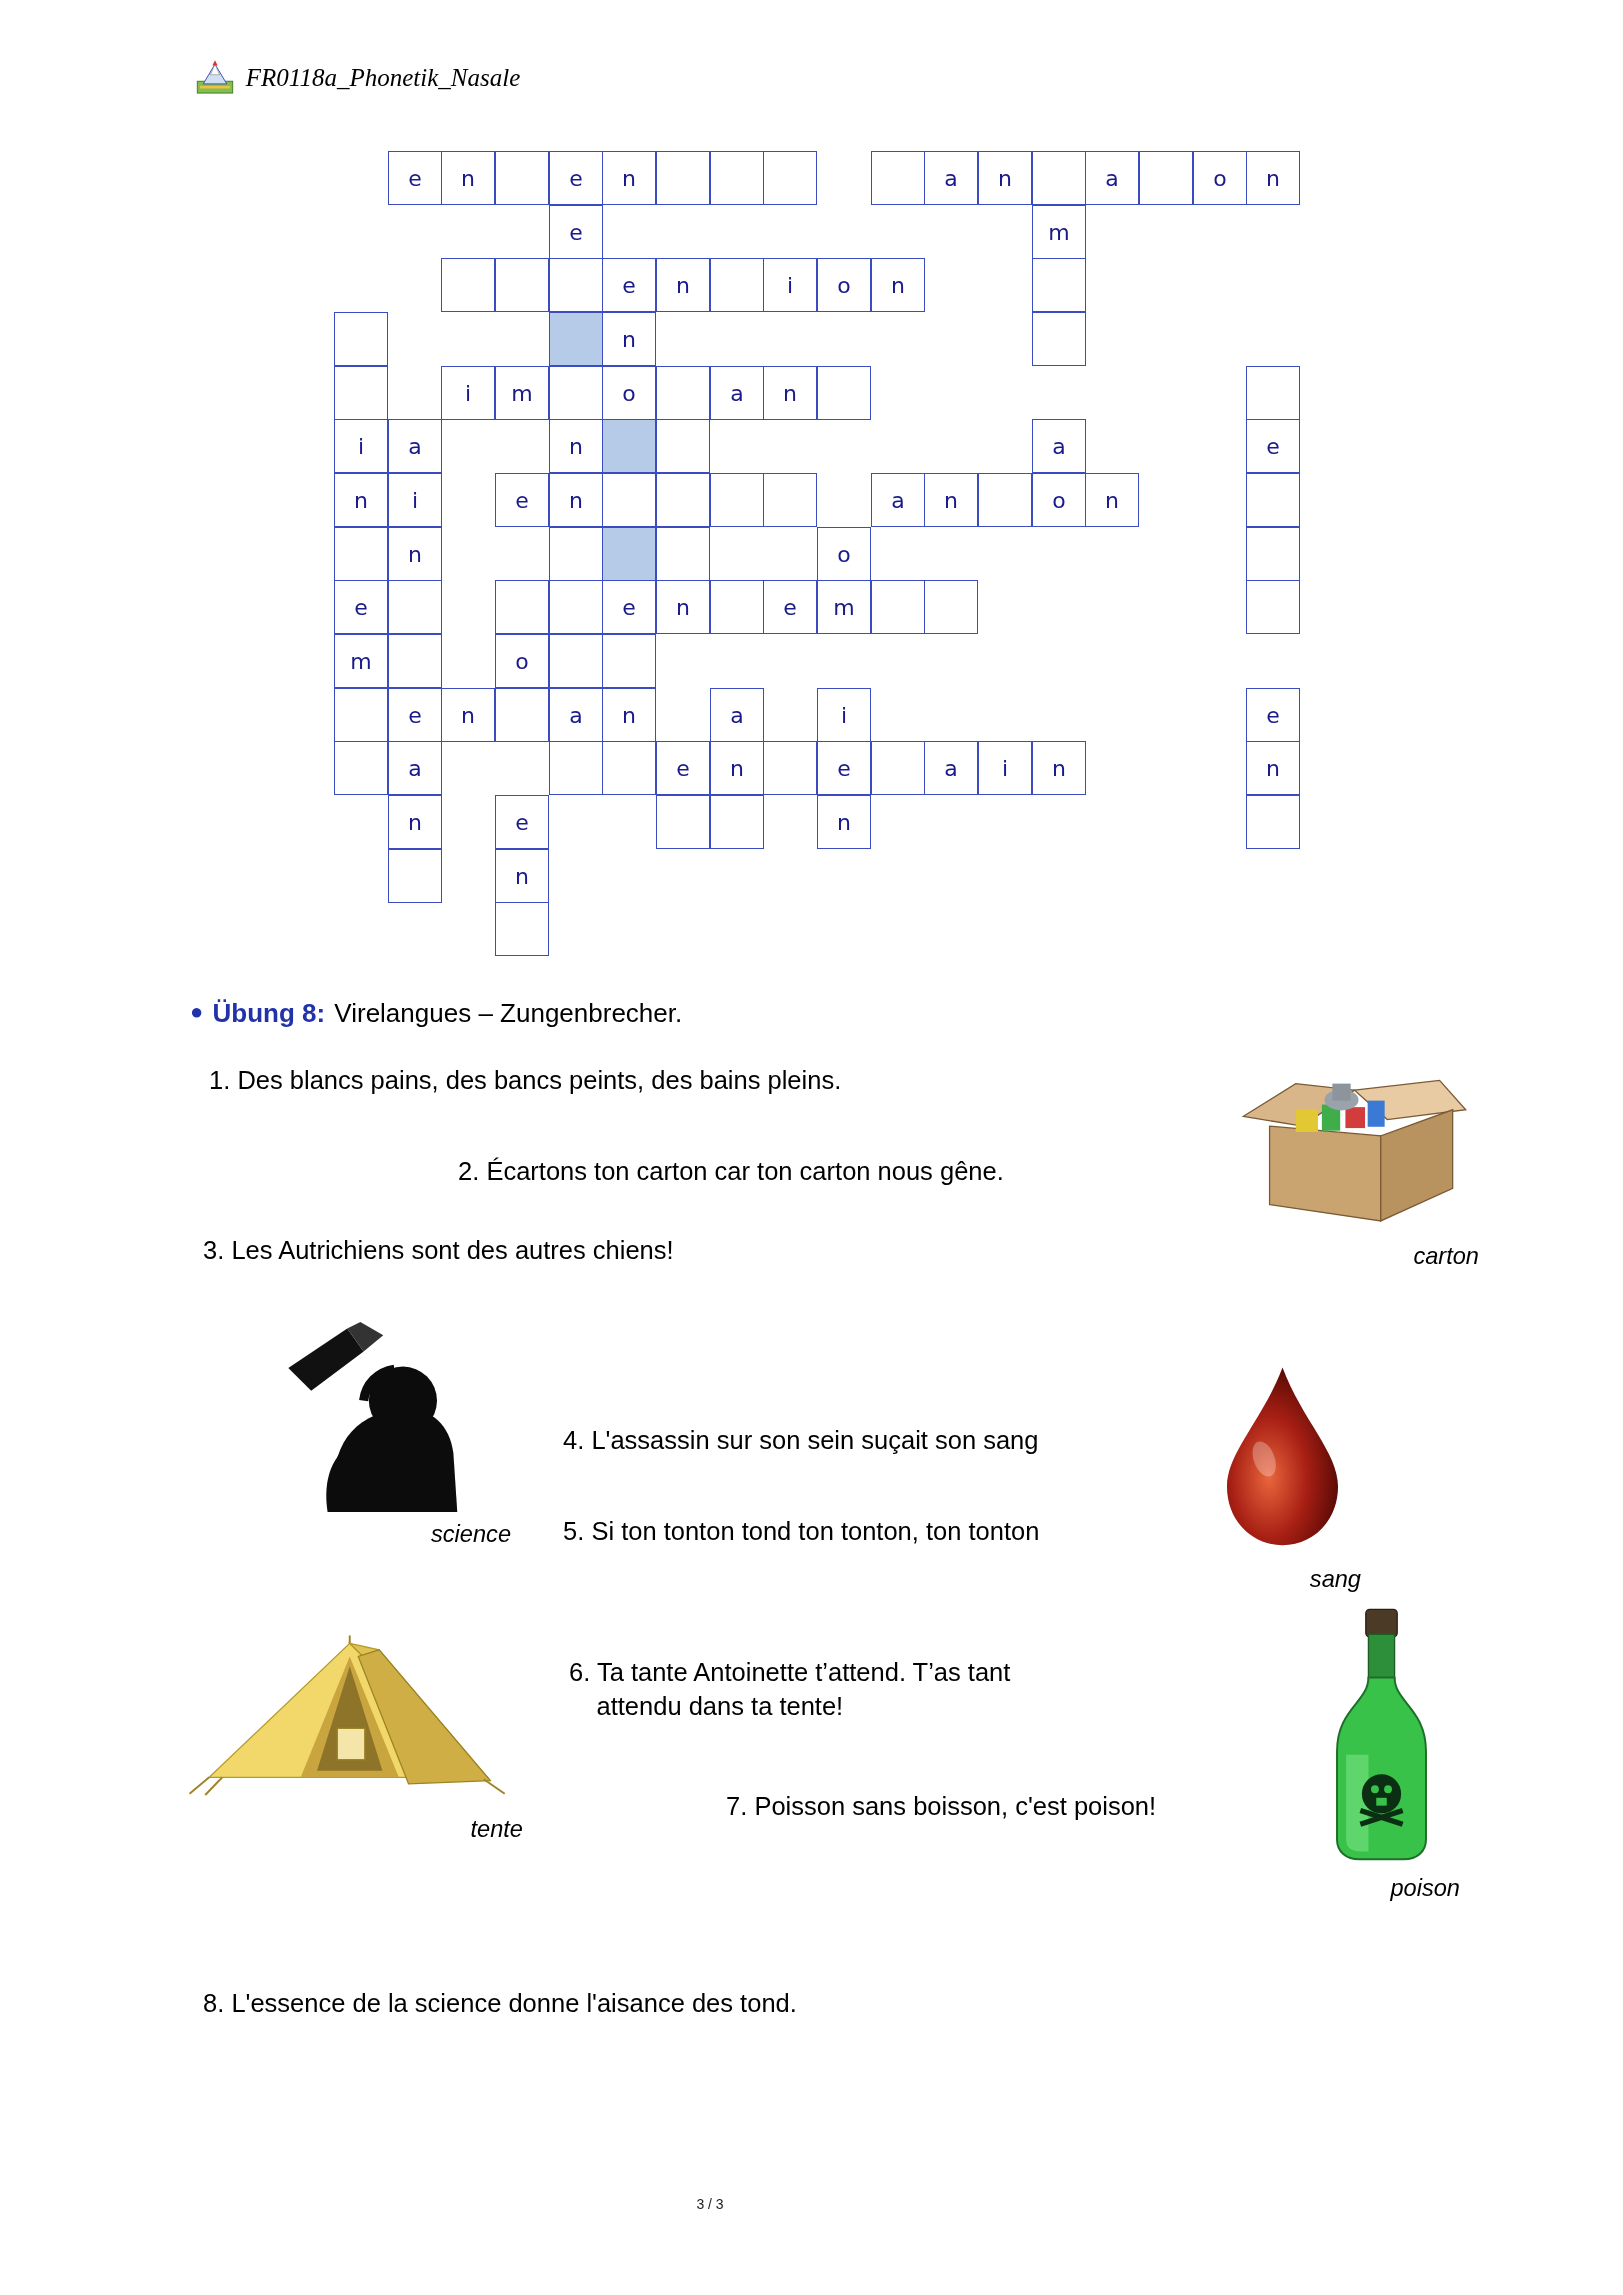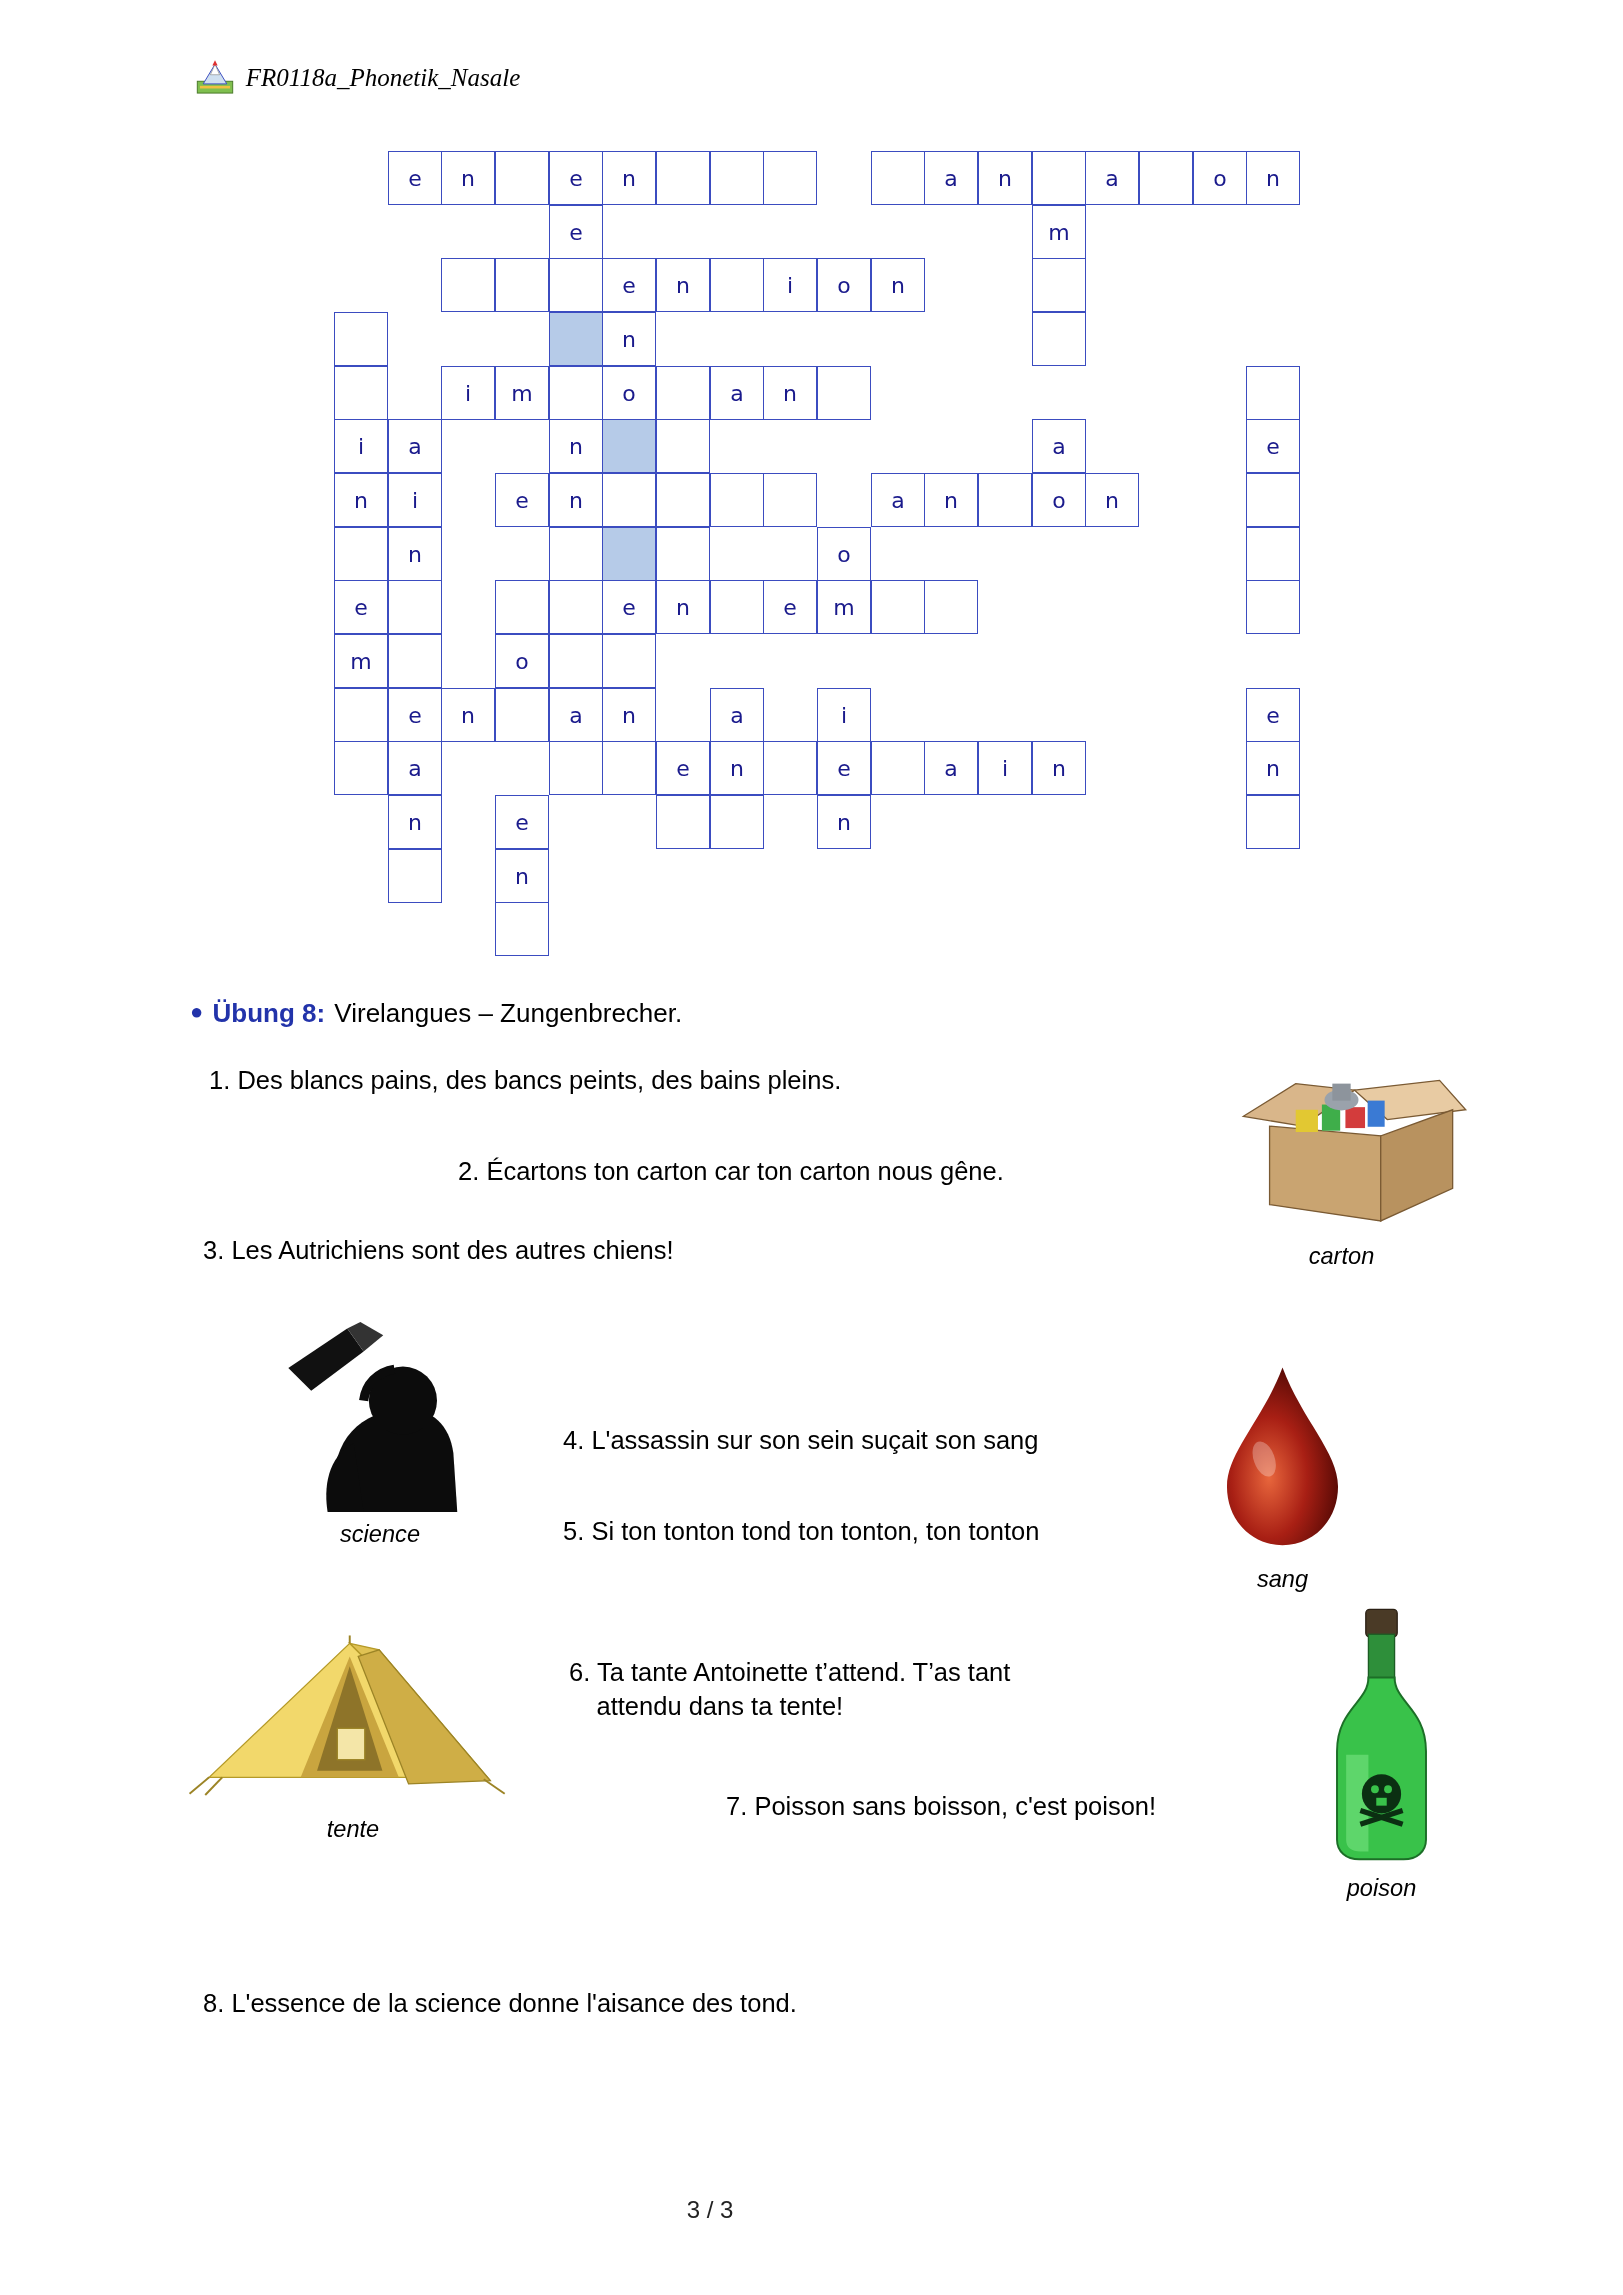--- a/index.html
+++ b/index.html
@@ -67,35 +67,35 @@
   .tt3 { left:203px; top:1234px; }
   .tt4 { left:563px; top:1424px; width:628px; }
   .tt5 { left:563px; top:1515px; width:641px; }
   .tt6 { left:569px; top:1656px; width:589px; }
   .tt7 { left:681px; top:1790px;margin-left:45px; }
   .tt8 { left:203px; top:1987px; }
   .tt-indent { padding-left:27.5px; display:block; }
   
   .fig { position:absolute; }
   .fig-cap {
-    text-align:center;
+    text-align:right;
     font-size:23.6px;
     font-style:italic;
     margin-top:6.5px;
     font-family:"Liberation Sans", sans-serif;
   }
   .fig-carton { left:1204px; top:1064px; width:275px; }
   .fig-assassin { left:249px; top:1322px; width:262px; }
   .fig-sang { left:1204px; top:1361px; width:157px; }
   .fig-tente { left:183px; top:1630px; width:340px; }
   .fig-poison { left:1303px; top:1604px; width:157px; }
   
   .footer {
     position:absolute; left:0; top:2196px; width:1420px;
-    text-align:center; font-size:24px; color:#222;
+    text-align:center; font-size:14px; color:#222;
   }
 </style>
 </head>
 <body>
 
 <div class="header">
   <span class="header-logo">
     <svg width="38" height="38" viewBox="0 0 58 58">
       <rect x="2" y="34" width="54" height="18" fill="#7fbf4f" stroke="#4a7a2a" stroke-width="1.5"></rect>
       <polygon points="29,8 47,38 11,38" fill="#cfe0f0" stroke="#3b4cc0" stroke-width="1.5"></polygon>

